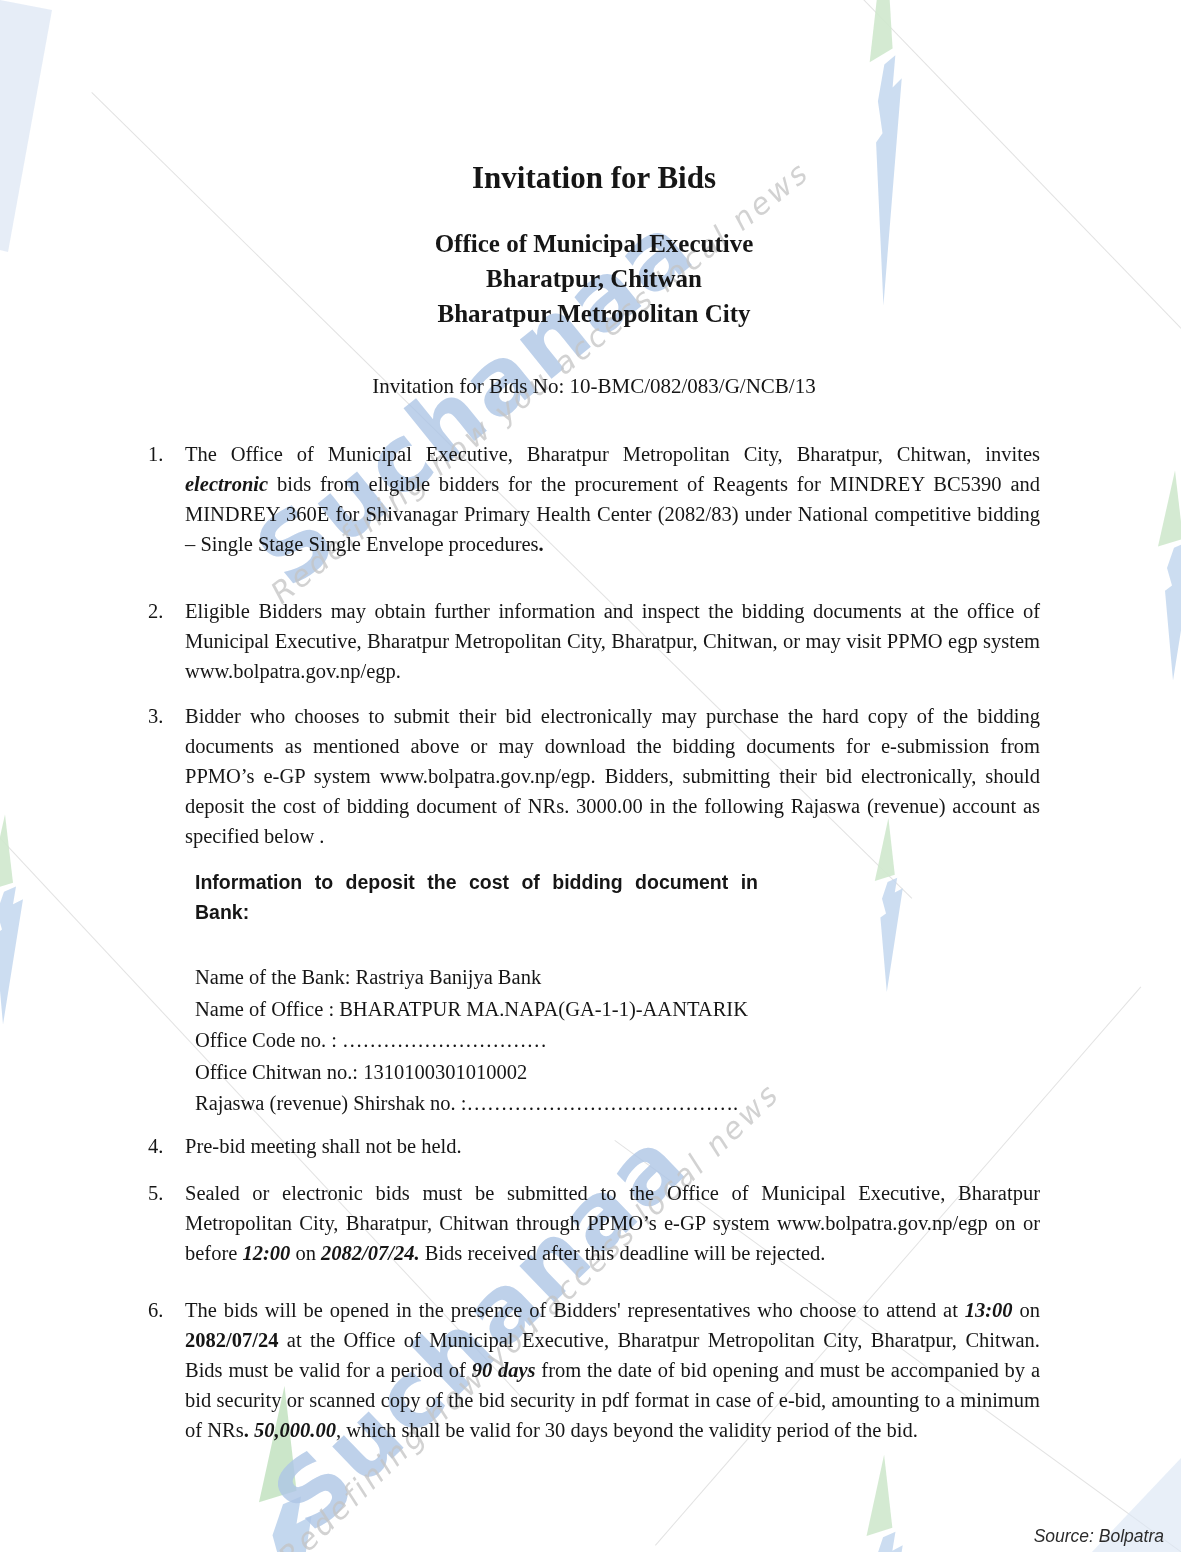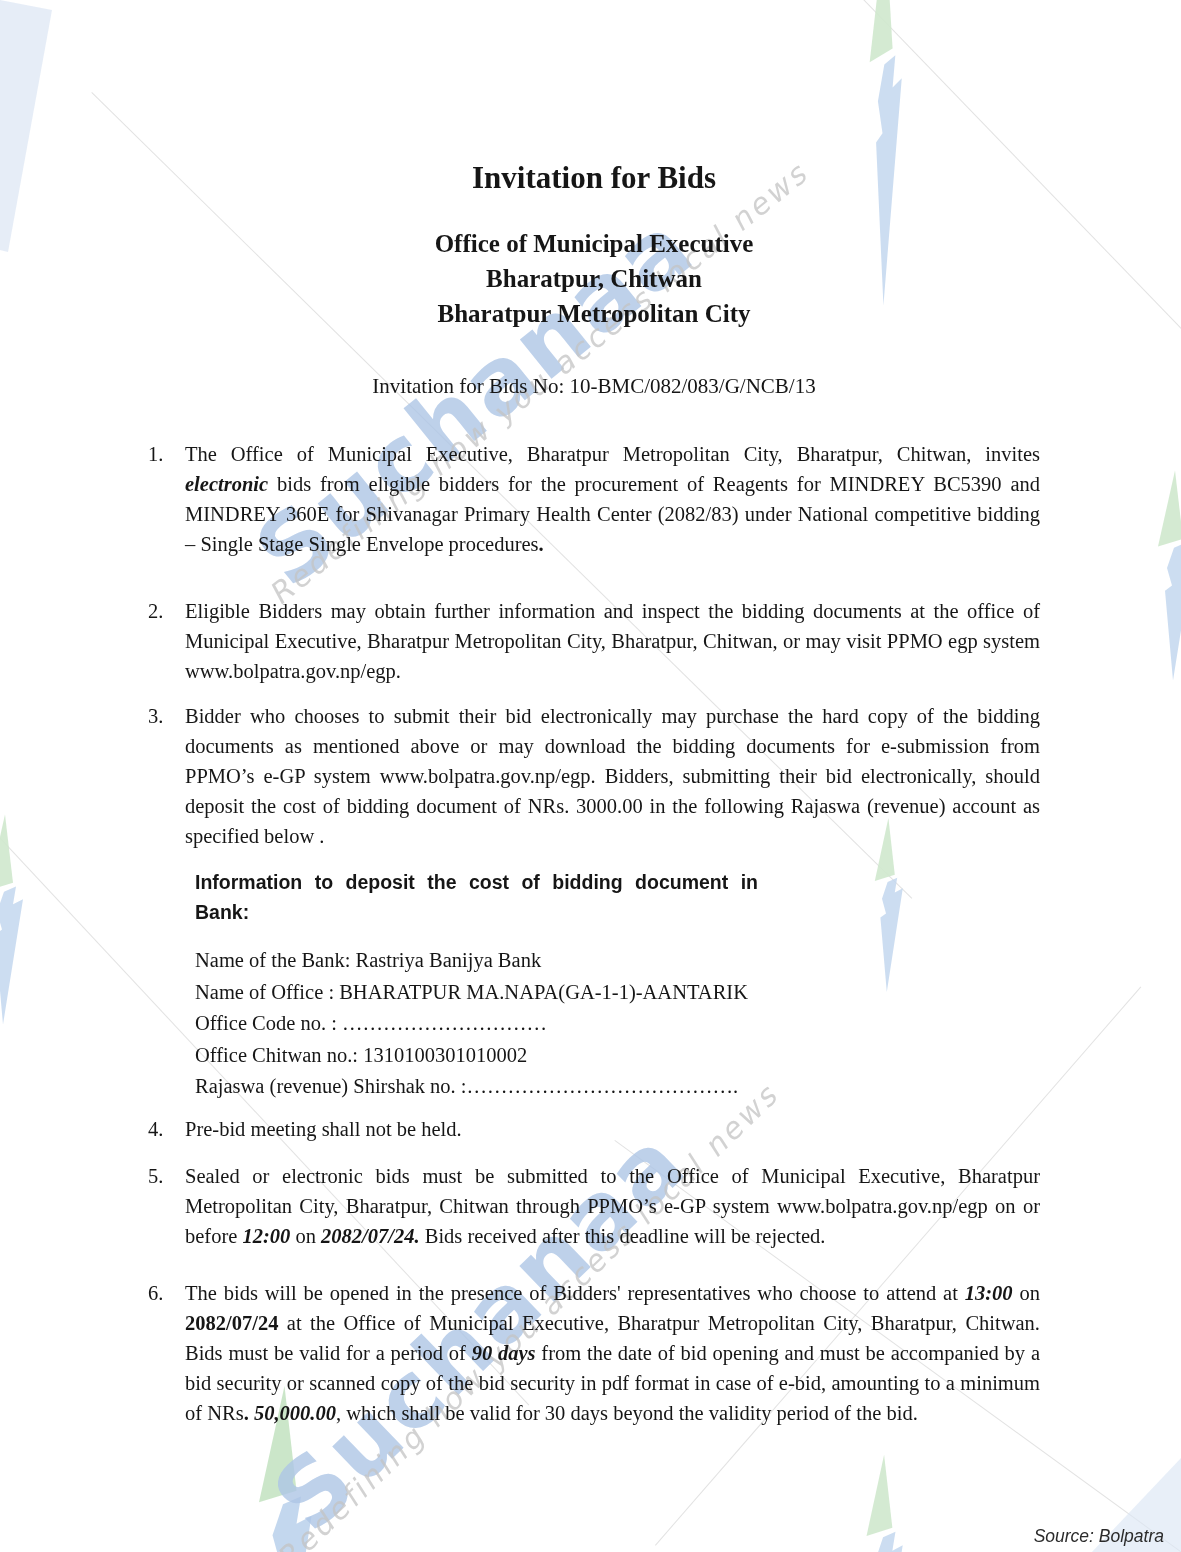--- a/index.html
+++ b/index.html
@@ -68,21 +68,21 @@
   .bank{
     margin:0 0 11px 47px;
   }
   .bank-head{
     font-family:"Liberation Sans","DejaVu Sans",sans-serif;
     font-weight:bold;
     font-size:19.5px;
     line-height:30px;
     max-width:563px;
     text-align:justify;
-    margin-bottom:18px;
+    margin-bottom:35px;
   }
   .bank-line{font-size:20.5px;line-height:31.5px;}
   .footer-src{
     position:absolute;right:17px;bottom:5px;z-index:1;
     font-family:"Liberation Sans","DejaVu Sans",sans-serif;
     font-style:italic;font-size:17.5px;color:#2b2b2b;text-align:center;
   }
 </style>
 </head>
 <body>

